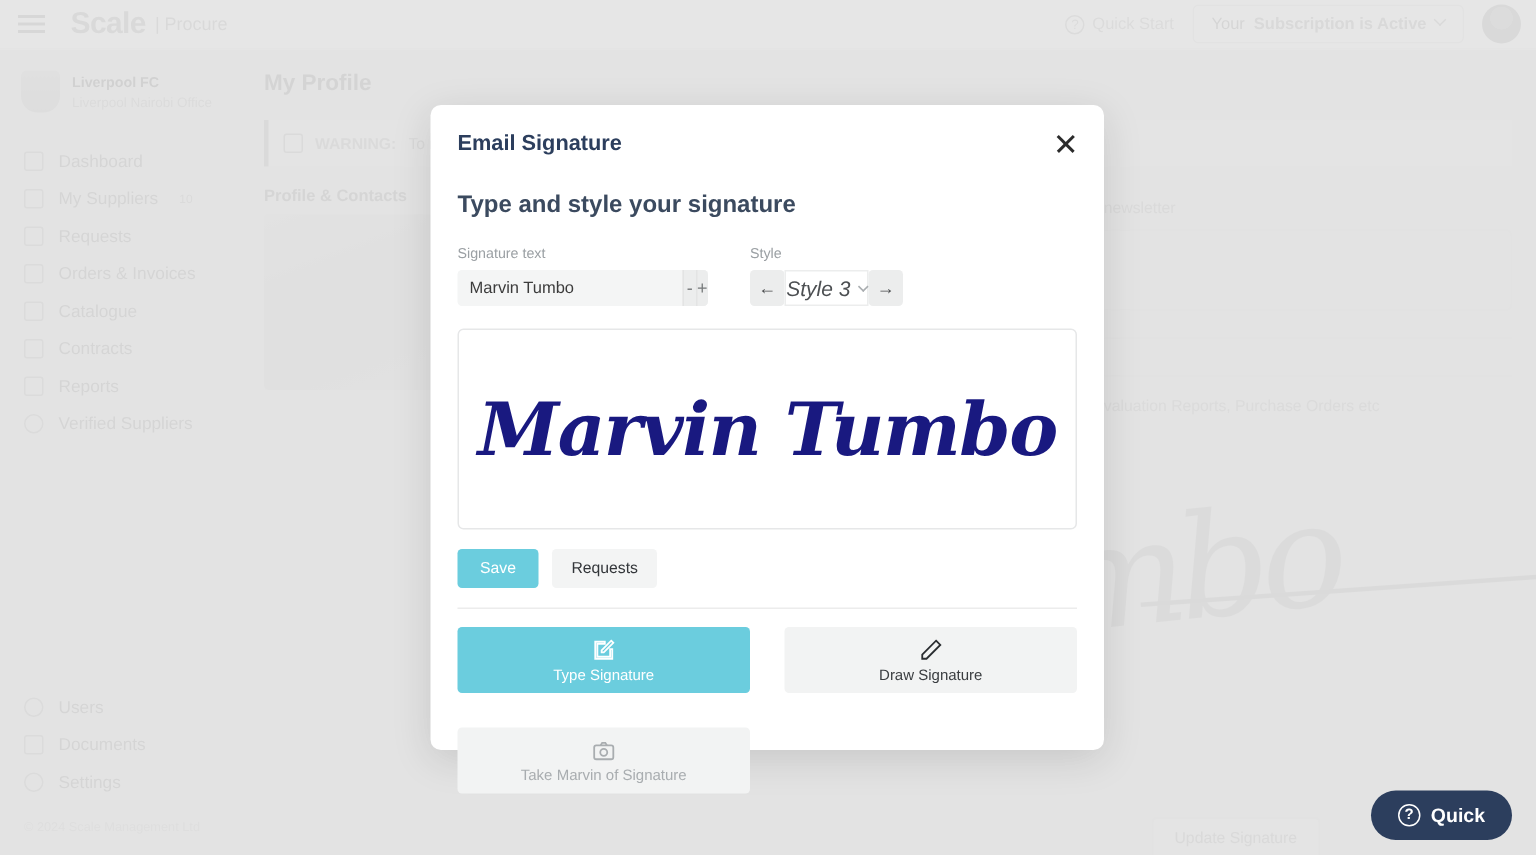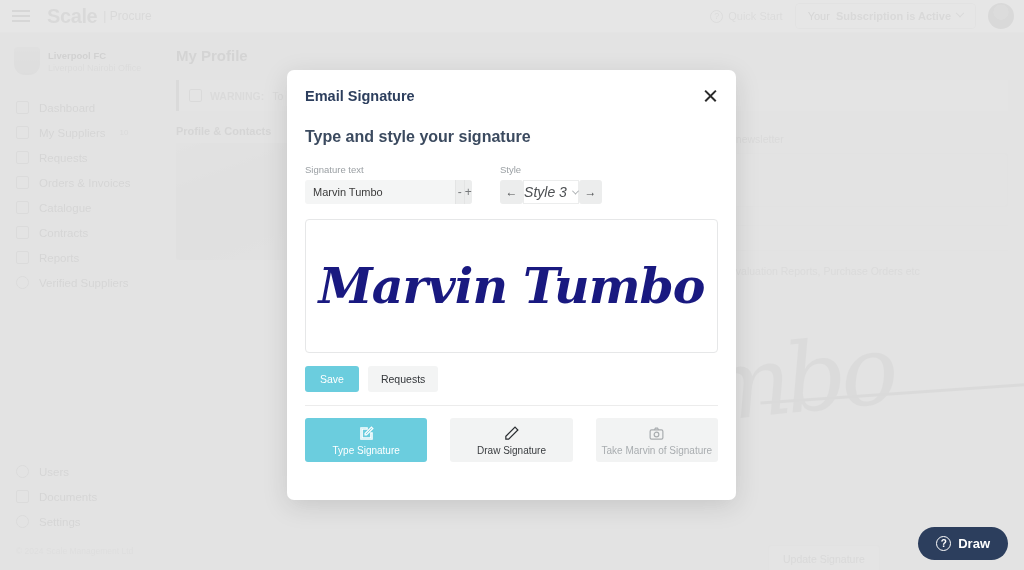--- a/index.html
+++ b/index.html
@@ -132,21 +132,21 @@
   .preview span { font-family: "DejaVu Serif", serif; font-style: italic; font-weight: 700;
                   font-size: 49px; letter-spacing: -1px; }
 
   .act-row { display: flex; gap: 9px; margin-top: 13px; }
   .btn-save { background: #6bcdde; color: #fff; font-size: 10.5px; border: 0; border-radius: 3px;
               padding: 7px 15px; cursor: pointer; font-family: "Liberation Sans", sans-serif; }
   .btn-dl { background: #f3f4f4; color: #33363a; font-size: 10.5px; border: 0; border-radius: 3px;
             padding: 7px 13px; cursor: pointer; font-family: "Liberation Sans", sans-serif; }
   .divider { height: 1px; background: #ececec; margin-top: 13px; }
 
-  .tiles { display: grid; grid-template-columns: 1fr 1fr 1fr; gap: 23px; margin-top: 12px; }
+  .tiles { display: grid; grid-template-columns: 1fr 1fr; gap: 23px; margin-top: 12px; }
   .tile { height: 44px; background: #f2f3f3; border-radius: 3px; display: flex; flex-direction: column;
           align-items: center; justify-content: center; gap: 3px; cursor: pointer; }
   .tile.active { background: #6bcdde; }
   .tile-label { font-size: 10px; color: #3a3d40; }
   .tile.active .tile-label { color: #fff; }
   .tile.disabled .tile-label { color: #a9adb0; }
   .tile svg { display: block; }
 </style>
 </head>
 <body>
@@ -345,14 +345,14 @@
           <circle cx="12" cy="13.5" r="3.3"></circle>
         <path d="M9 7l1.5-2.5h3L15 7"></path>
       </svg>
       <div class="tile-label">Take Marvin of Signature</div>
     </div>
   </div>
 </div>
 
 <div class="help">
   <span class="q">?</span>
-  <span>Draw</span>
+  <span>Quick</span>
 </div>
 
 </body></html>

